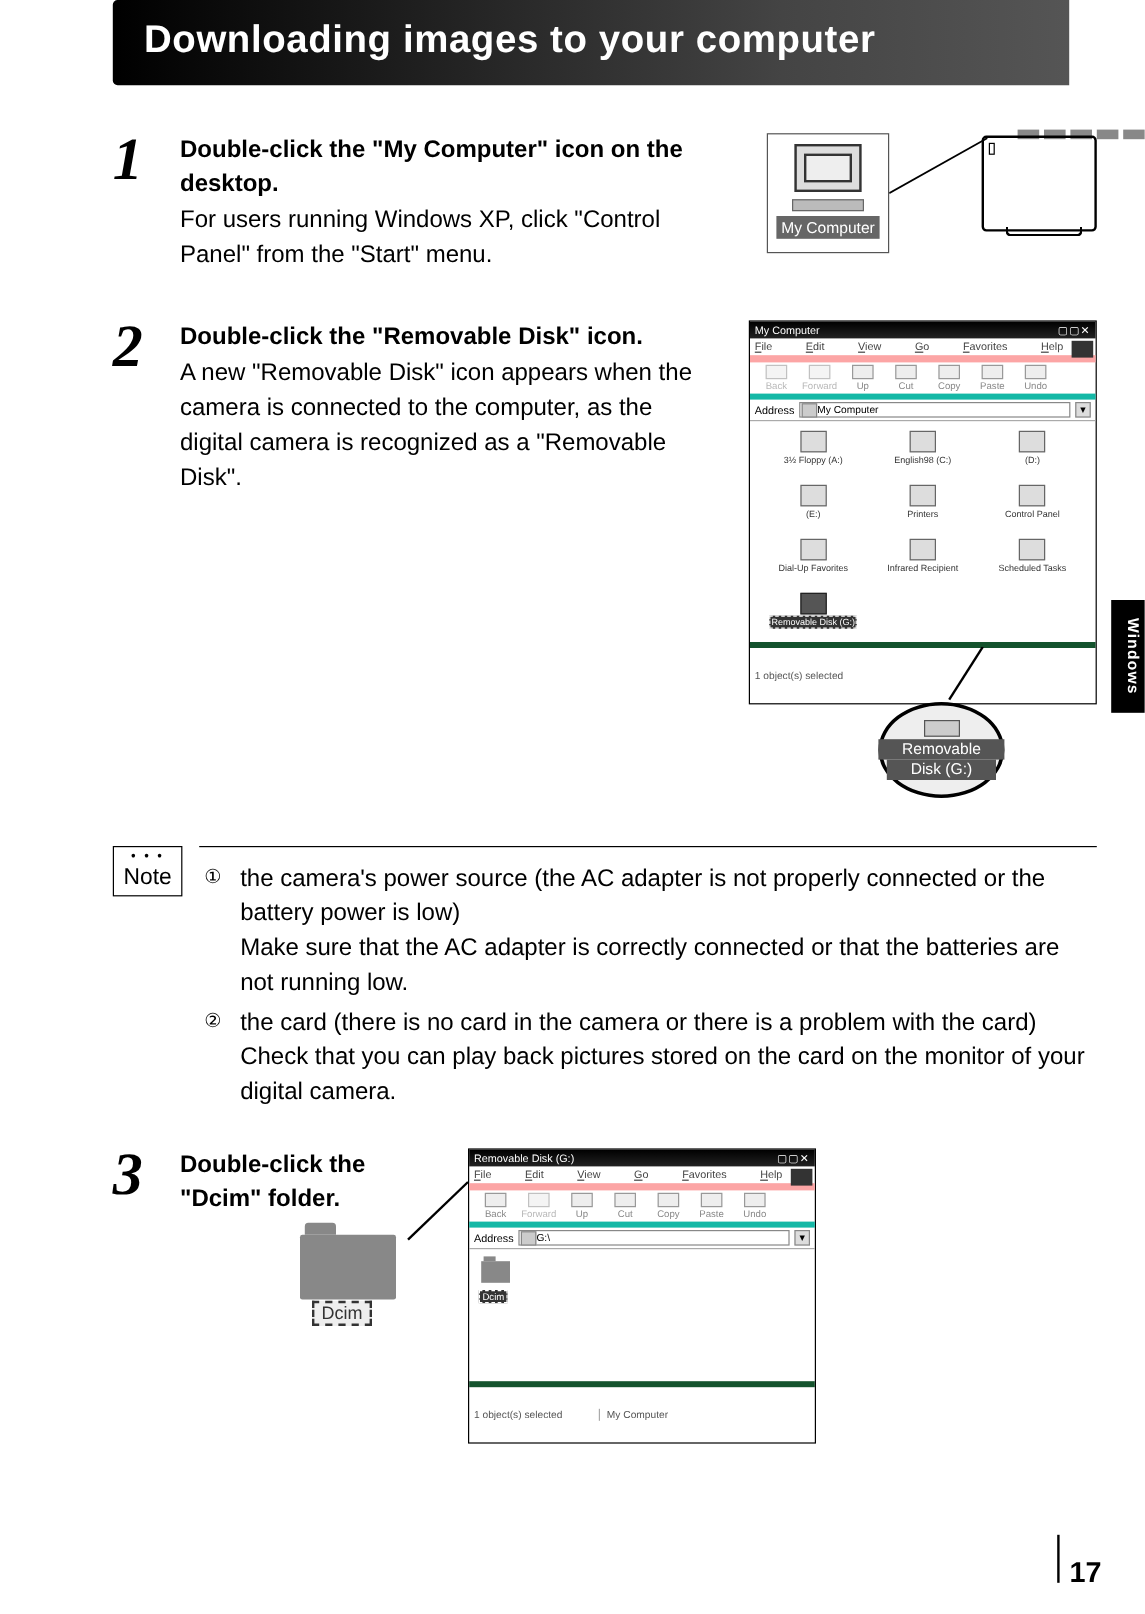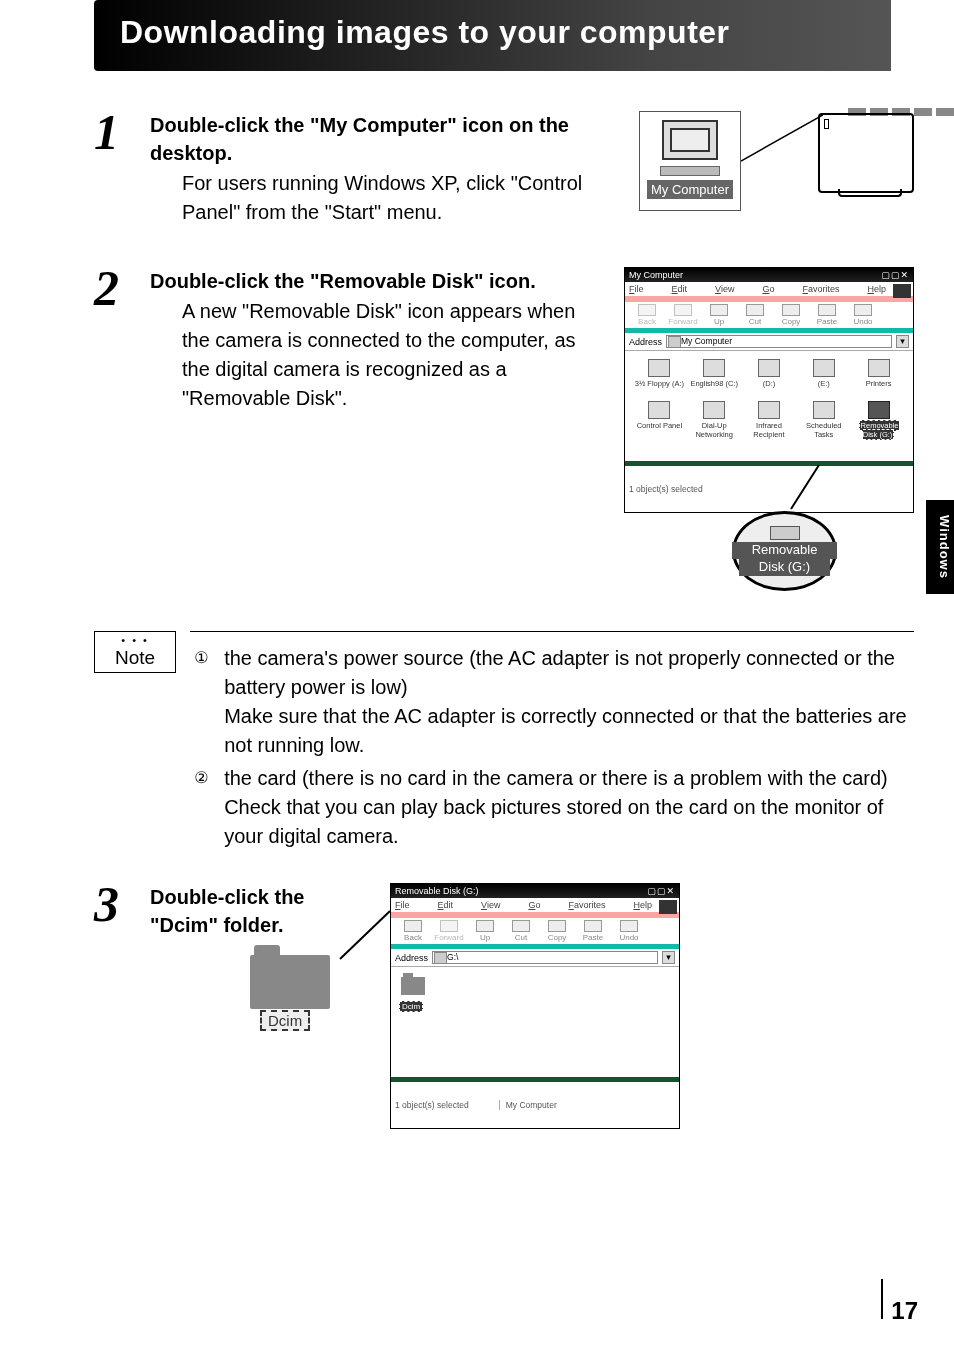--- a/index.html
+++ b/index.html
@@ -55,21 +55,20 @@
     .step-body { flex: 1; }
     .step-instr {
       font-weight: bold;
       font-size: 20px;
       line-height: 1.4;
     }
     .step-text {
       font-size: 20px;
       line-height: 1.45;
       margin-top: 2px;
-      margin-left: 32px;
     }
     .step-cols {
       display: flex;
       gap: 28px;
       align-items: flex-start;
     }
     .step-col-text { flex: 1; }
     .figure {
       flex-shrink: 0;
       position: relative;
@@ -194,22 +193,22 @@
       background: #ccc; border: 1px solid #888;
     }
     .w-addr .dd {
       width: 13px; height: 13px; border: 1px solid #888;
       background: #ddd;
       text-align: center; line-height: 10px;
     }
     .w-icons {
       padding: 8px 8px 12px;
       display: grid;
-      grid-template-columns: repeat(5, 1fr);
-      gap: 2px 2px;
+      grid-template-columns: repeat(3, 1fr);
+      gap: 16px 2px;
       min-height: 110px;
     }
     .w-icon {
       text-align: center;
       font-size: 7.5px;
       color: #333;
     }
     .w-icon .gl {
       width: 22px; height: 18px;
       margin: 0 auto 2px;
@@ -268,21 +267,21 @@
     
     .note-section {
       display: flex;
       align-items: flex-start;
       gap: 14px;
       margin: 0 0 28px 94px;
       padding-right: 40px;
     }
     .note-box {
       border: 1.5px solid #000;
-      padding: 5px 20px 3px;
+      padding: 5px 8px 3px;
       font-size: 19px;
       flex-shrink: 0;
       text-align: center;
     }
     .note-box::before {
       content: "• • •";
       display: block;
       font-size: 11px;
       letter-spacing: 2px;
       line-height: 0.6;
@@ -480,21 +479,21 @@
             <div class="field">My Computer</div>
             <div class="dd">▾</div>
           </div>
           <div class="w-icons">
             <div class="w-icon"><div class="gl"></div><span>3½ Floppy (A:)</span></div>
             <div class="w-icon"><div class="gl"></div><span>English98 (C:)</span></div>
             <div class="w-icon"><div class="gl"></div><span>(D:)</span></div>
             <div class="w-icon"><div class="gl"></div><span>(E:)</span></div>
             <div class="w-icon"><div class="gl"></div><span>Printers</span></div>
             <div class="w-icon"><div class="gl"></div><span>Control Panel</span></div>
-            <div class="w-icon"><div class="gl"></div><span>Dial-Up Networking</span></div>
+            <div class="w-icon"><div class="gl"></div><span>Dial-Up Favorites</span></div>
             <div class="w-icon"><div class="gl"></div><span>Infrared Recipient</span></div>
             <div class="w-icon"><div class="gl"></div><span>Scheduled Tasks</span></div>
             <div class="w-icon sel"><div class="gl"></div><span>Removable Disk (G:)</span></div>
           </div>
           <div class="w-status">
             <span>1 object(s) selected</span>
           </div>
         </div>
 
         <div class="callout-area">

